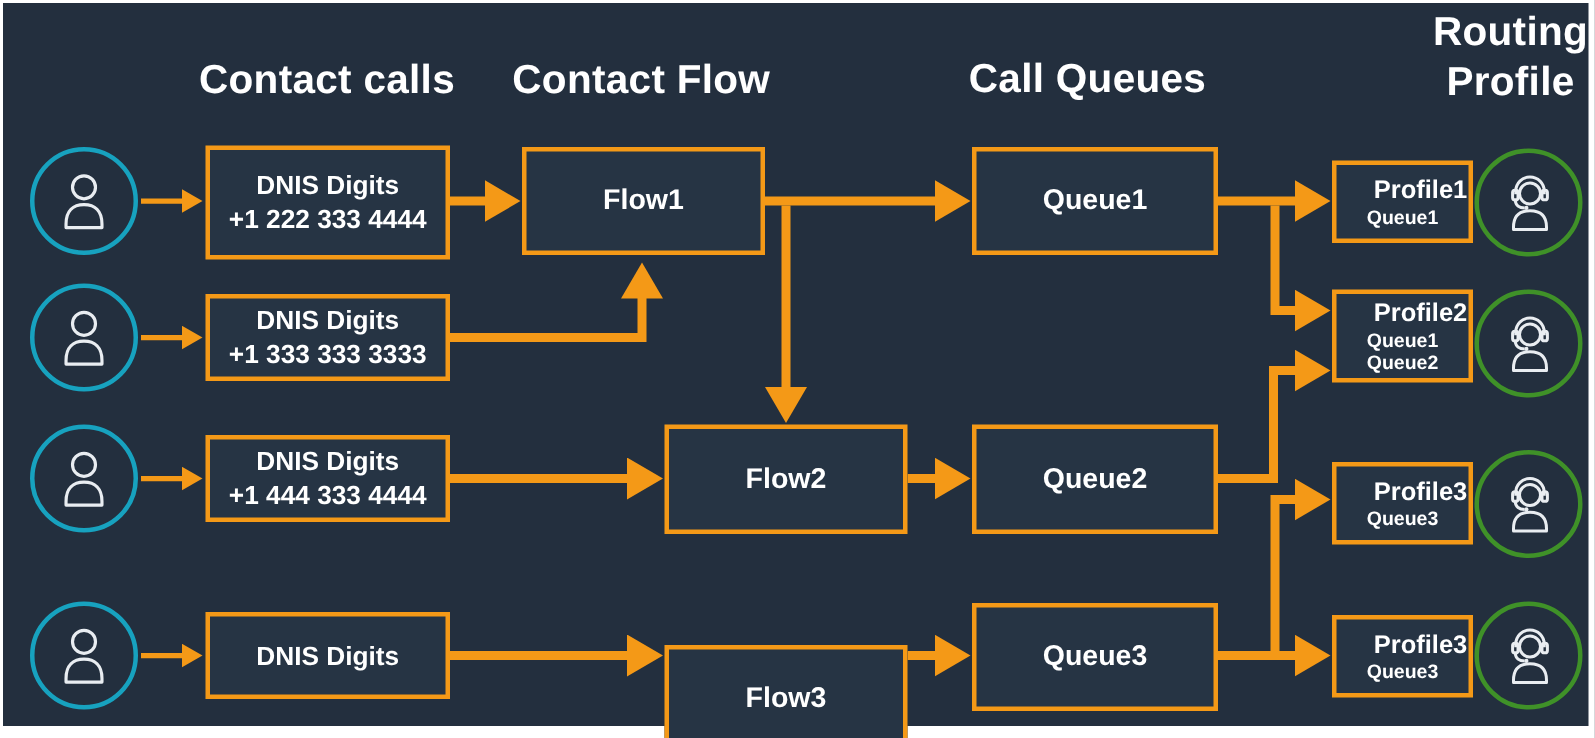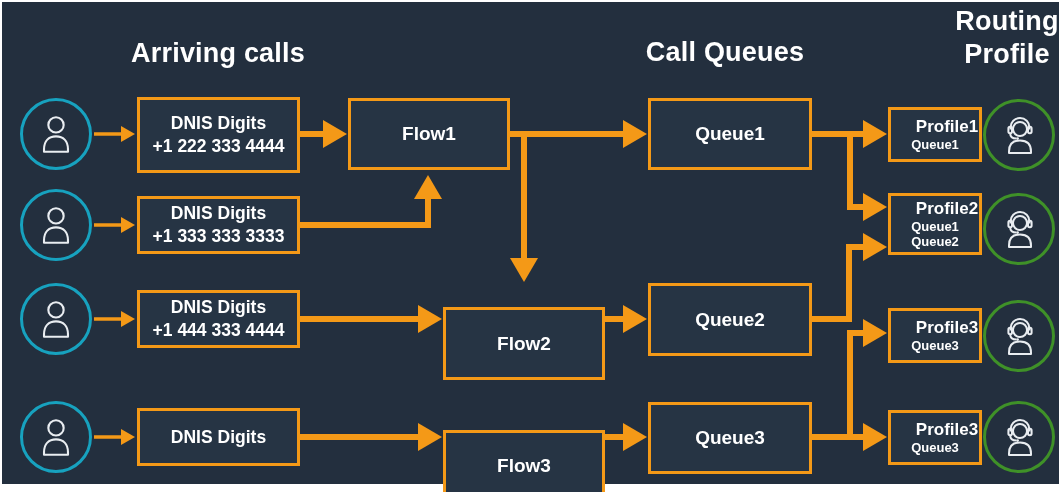--- a/index.html
+++ b/index.html
@@ -42,21 +42,22 @@
   .wire{stroke:var(--orange);fill:none;}
   .wire.big{stroke-width:6;}
   .wire.small{stroke-width:3.5;}
 </style>
 </head>
 <body>
 
 <div class="canvas">
   <div class="panel"></div>
 
-  <div class="hdr" style="left:118px;top:37px;width:200px;">Arriving calls</div>
+  <div class="hdr" style="left:118px;top:37px;width:200px;">Contact calls</div>
+  <div class="hdr" style="left:330px;top:37px;width:195px;">Contact Flow</div>
   <div class="hdr" style="left:625px;top:36px;width:200px;">Call Queues</div>
   <div class="hdr" style="left:926px;top:5px;width:162px;">Routing Profile</div>
 
   <svg class="wires" width="1063" height="492" aria-hidden="true">
     <defs>
       <marker id="headBig" markerUnits="userSpaceOnUse" markerWidth="26" markerHeight="30" refX="18" refY="14" orient="auto">
         <path d="M0,0 L24,14 L0,28 Z" fill="#F49917"></path>
       </marker>
       <marker id="headSmall" markerUnits="userSpaceOnUse" markerWidth="15" markerHeight="17" refX="10" refY="8" orient="auto">
         <path d="M0,0 L14,8 L0,16 Z" fill="#F49917"></path>
@@ -130,21 +131,21 @@
     <span class="dnis-line">DNIS Digits</span>
     <span class="dnis-line">+1 444 333 4444</span>
   </div>
   <div class="node" style="left:137px;top:408px;width:163px;height:58px;">
     <span class="dnis-line">DNIS Digits</span>
   </div>
 
   <div class="node" style="left:348px;top:98px;width:162px;height:72px;">
     <span class="flow-label">Flow1</span>
   </div>
-  <div class="node" style="left:443px;top:283px;width:162px;height:73px;margin-top:24px;">
+  <div class="node" style="left:443px;top:283px;width:162px;height:73px;">
     <span class="flow-label">Flow2</span>
   </div>
   <div class="node" style="left:443px;top:402px;width:162px;height:72px;margin-top:28px;">
     <span class="flow-label">Flow3</span>
   </div>
 
   <div class="node" style="left:648px;top:98px;width:164px;height:72px;">
     <span class="queue-label">Queue1</span>
   </div>
   <div class="node" style="left:648px;top:283px;width:164px;height:73px;">

